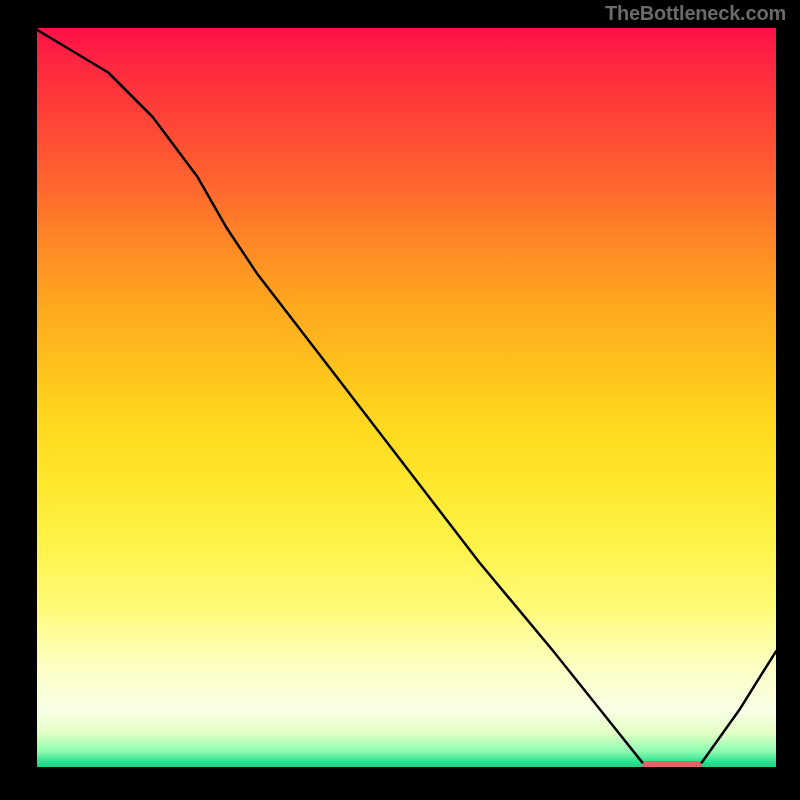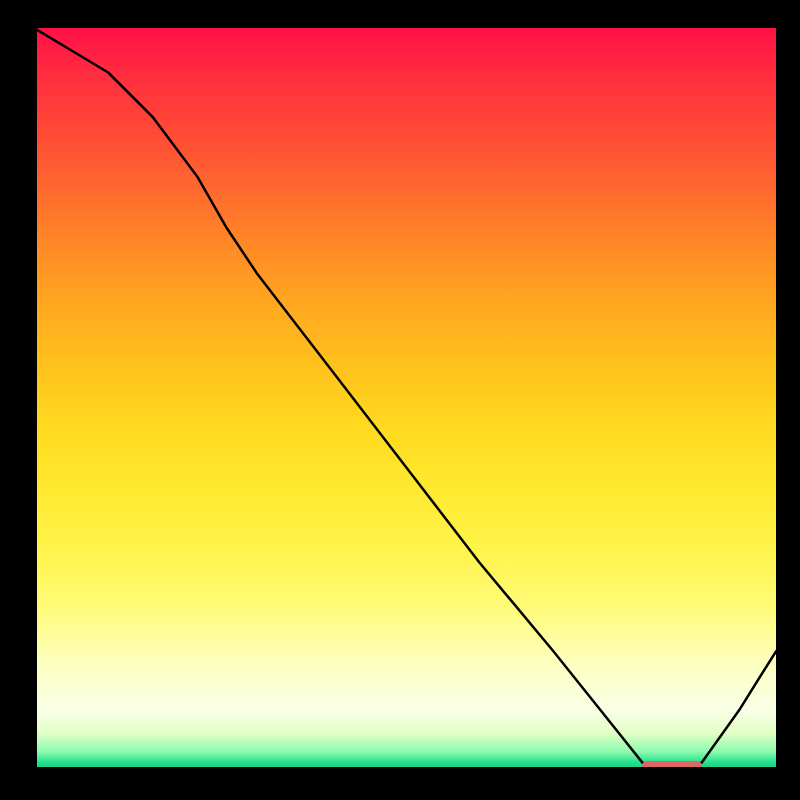--- a/index.html
+++ b/index.html
@@ -73,20 +73,21 @@
     position: absolute;
     height: 10px;
     border-radius: 5px;
     background: #e06666;
   }
 </style>
 </head>
 <body>
 <div class="stage">
 
+  <div class="attribution">TheBottleneck.com</div>
 
   <div class="plot-area">
     <div class="gradient"></div>
 
     <svg class="curve" viewBox="0 0 742 742" preserveAspectRatio="none">
       <path id="curvePath" fill="none" stroke="#000" stroke-width="2.5" stroke-linejoin="round" stroke-linecap="round" d="M0.0 0.0 L37.1 22.3 L74.2 44.5 L118.7 89.0 L163.2 148.4 L192.9 200.3 L222.6 244.9 L296.8 341.3 L371.0 437.8 L445.2 534.2 L519.4 623.3 L578.8 697.5 L608.4 734.6 L638.1 742.0 L667.8 734.6 L704.9 682.6 L742.0 623.3"></path>
     </svg>
 
     <div class="marker" id="marker" style="left: 608.44px; width: 59.36px; top: 733.29px;"></div>
   </div>

